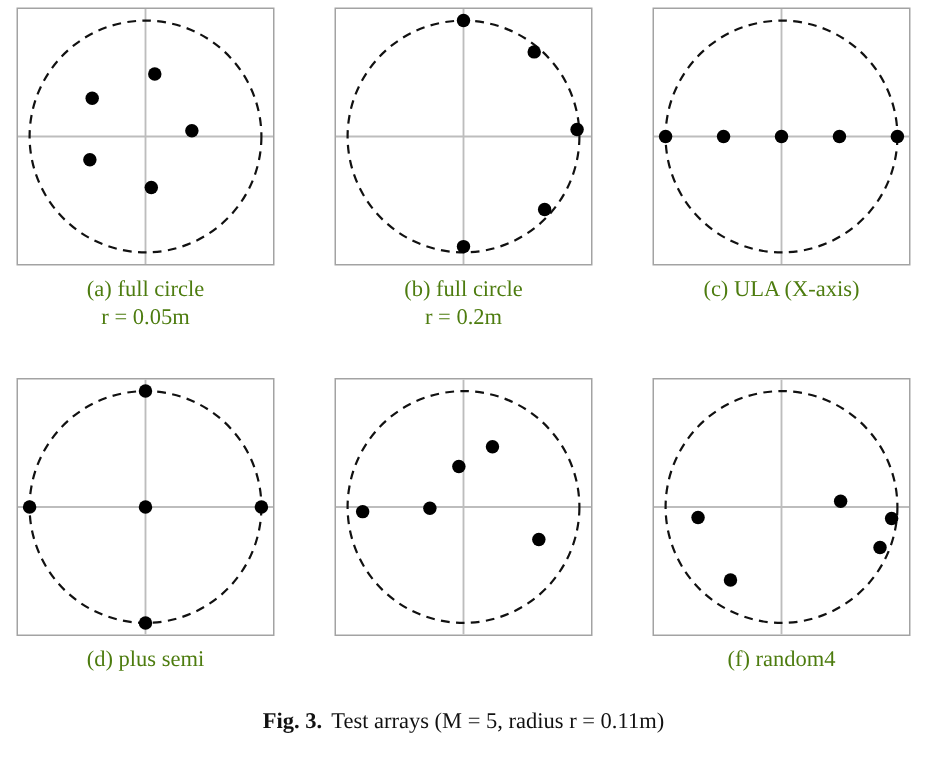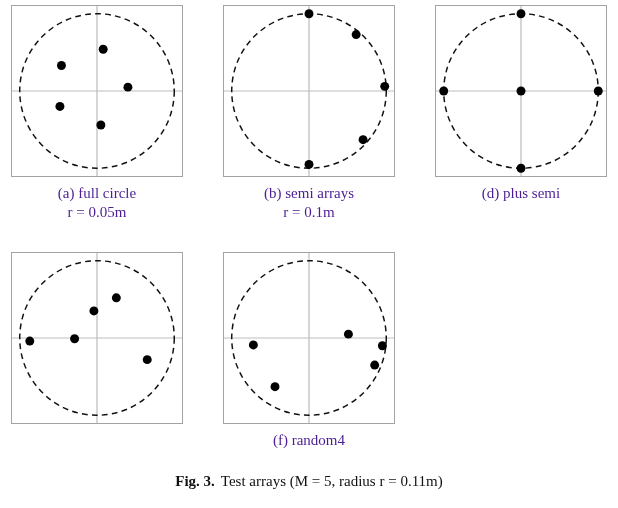--- a/index.html
+++ b/index.html
@@ -53,21 +53,21 @@
     stroke-dasharray: 0.075 0.055;
   }
   .mic {
     fill: var(--dot, #000000);
   }
   figcaption {
     margin-top: 7px;
     text-align: center;
     font-size: 15px;
     line-height: 19px;
-    color: #4c1d95;
+    color: #4d7c0f;
   }
   .math {
   }
   .fig-caption {
     margin-top: 22px;
     text-align: center;
     font-size: 15px;
     line-height: 19px;
     color: #111111;
   }
@@ -109,25 +109,43 @@
             <line x1="0" y1="-1.1" x2="0" y2="1.1" class="axis"></line>
             <circle cx="0" cy="0" r="1" class="ring"></circle>
             <circle cx="0" cy="-1" r="0.058" class="mic"></circle>
             <circle cx="0.61" cy="-0.73" r="0.058" class="mic"></circle>
             <circle cx="0.98" cy="-0.06" r="0.058" class="mic"></circle>
             <circle cx="0.7" cy="0.63" r="0.058" class="mic"></circle>
             <circle cx="0" cy="0.95" r="0.058" class="mic"></circle>
           </svg>
       </div>
       <figcaption>
-        <div>(b) semi arrays</div>
-        <div class="math">r = 0.1m</div>
-      </figcaption>
-    </figure>
-
+        <div>(b) full circle</div>
+        <div class="math">r = 0.2m</div>
+      </figcaption>
+    </figure>
+
+    <figure class="cell">
+      <div class="plot">
+        <svg viewBox="-1.1 -1.1 2.2 2.2">
+            <line x1="-1.1" y1="0" x2="1.1" y2="0" class="axis"></line>
+            <line x1="0" y1="-1.1" x2="0" y2="1.1" class="axis"></line>
+            <circle cx="0" cy="0" r="1" class="ring"></circle>
+            <circle cx="-1" cy="0" r="0.058" class="mic"></circle>
+            <circle cx="-0.5" cy="0" r="0.058" class="mic"></circle>
+            <circle cx="0" cy="0" r="0.058" class="mic"></circle>
+            <circle cx="0.5" cy="0" r="0.058" class="mic"></circle>
+            <circle cx="1" cy="0" r="0.058" class="mic"></circle>
+          </svg>
+      </div>
+      <figcaption>
+        <div>(c) ULA (X-axis)</div>
+        <div class="math"></div>
+      </figcaption>
+    </figure>
 
     <figure class="cell">
       <div class="plot">
         <svg viewBox="-1.1 -1.1 2.2 2.2">
             <line x1="-1.1" y1="0" x2="1.1" y2="0" class="axis"></line>
             <line x1="0" y1="-1.1" x2="0" y2="1.1" class="axis"></line>
             <circle cx="0" cy="0" r="1" class="ring"></circle>
             <circle cx="0" cy="-1" r="0.058" class="mic"></circle>
             <circle cx="-1" cy="0" r="0.058" class="mic"></circle>
             <circle cx="0" cy="0" r="0.058" class="mic"></circle>

